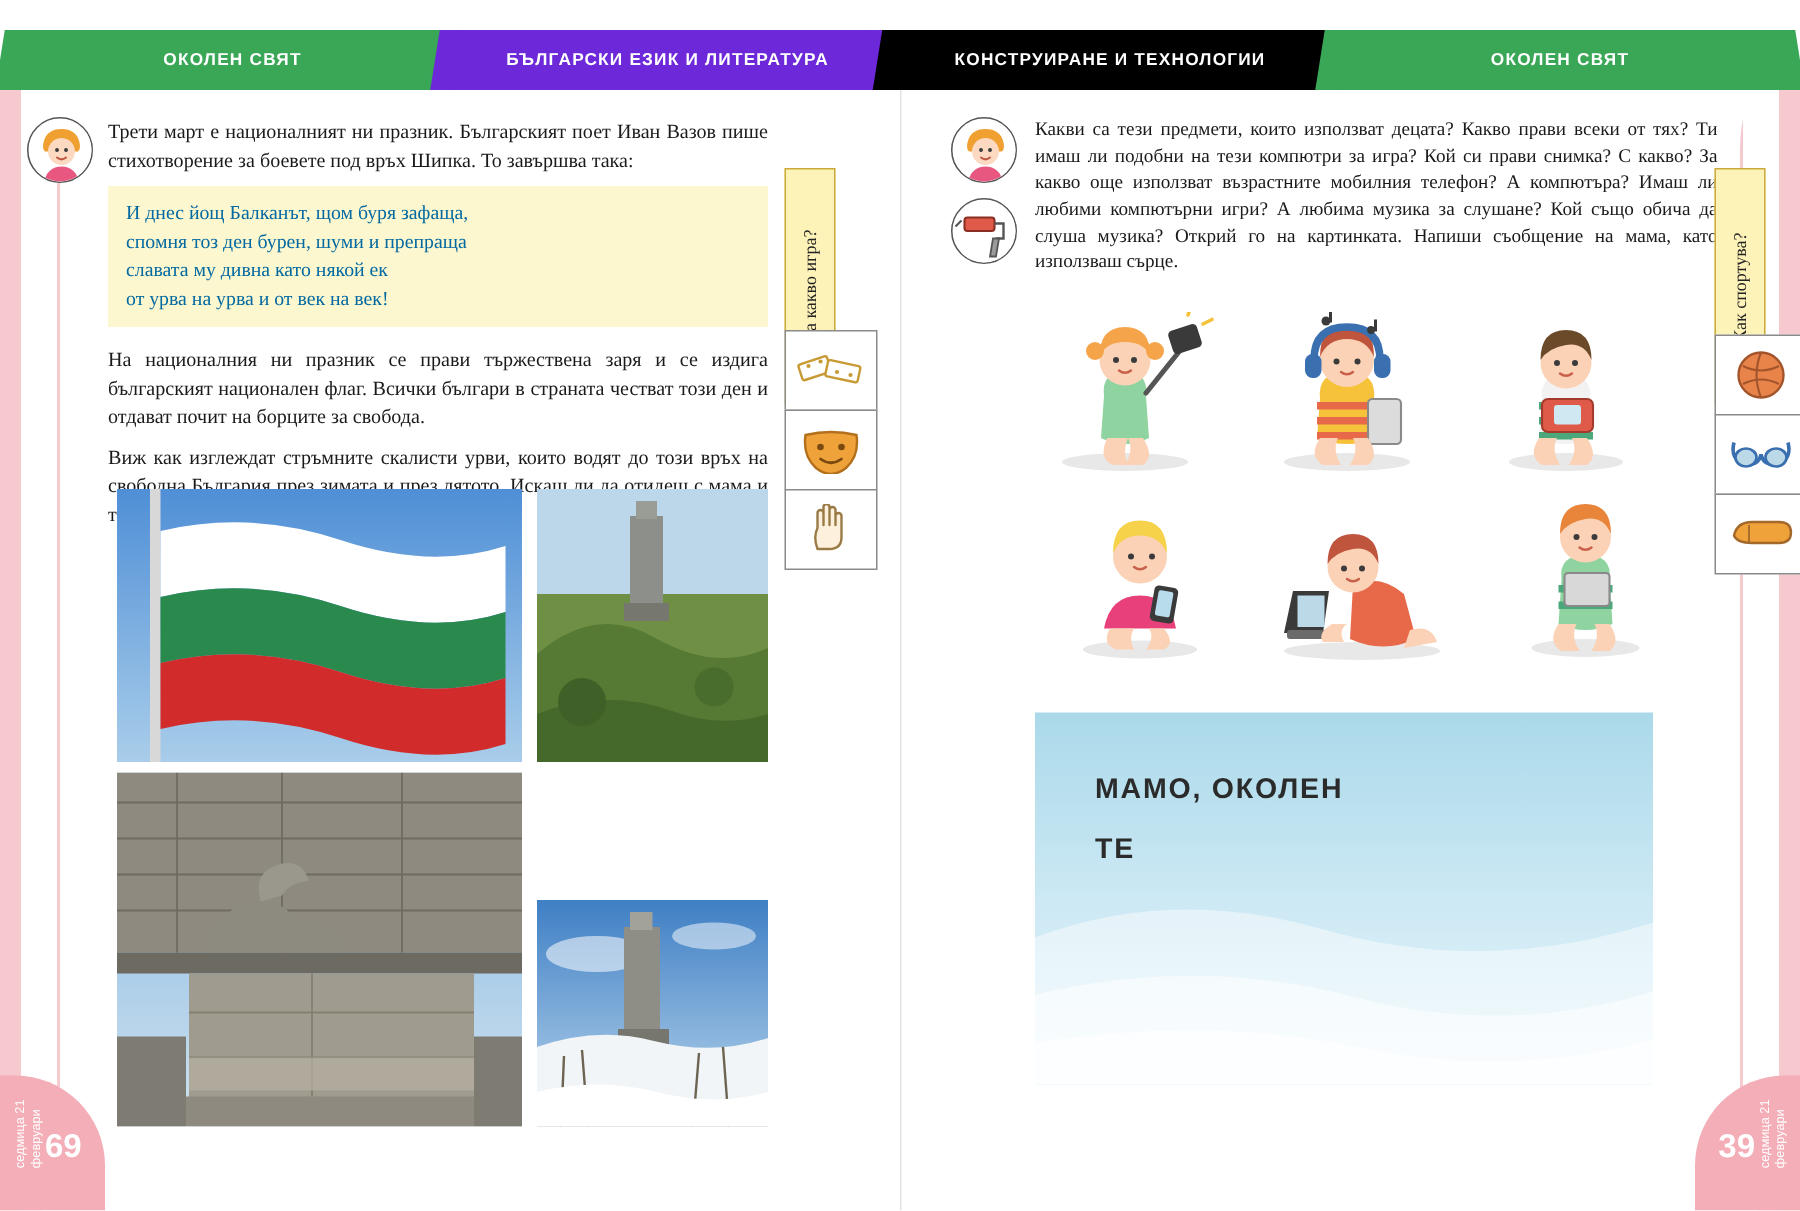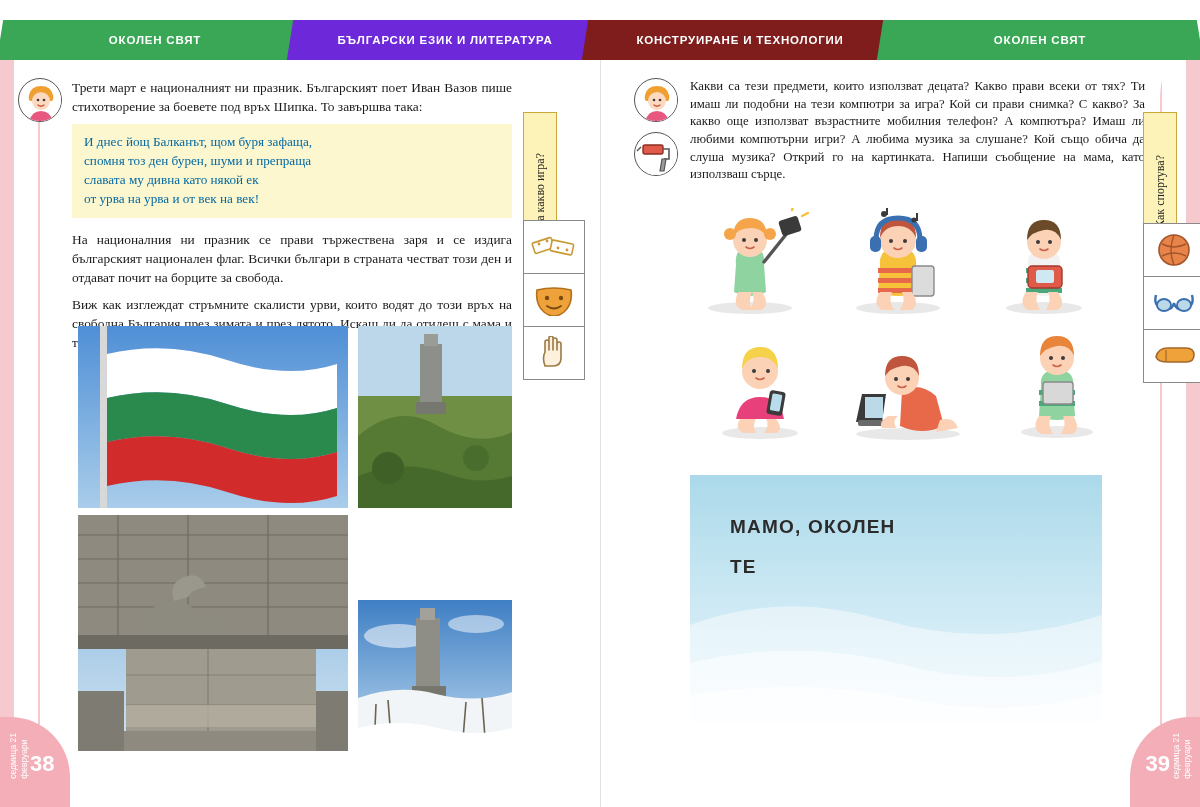--- a/index.html
+++ b/index.html
@@ -35,21 +35,21 @@
     position: absolute;
     top: 0; height: 100%;
     width: 16px;
     background: inherit;
   }
   .ribbon::before { left: -10px; transform: skewX(-9deg); }
   .ribbon::after  { right: -10px; transform: skewX(9deg); }
 
   #ribbon-1 { left: 10px;  width: 290px; background: #3aa757; }
   #ribbon-2 { left: 300px; width: 290px; background: #6d28d9; }
-  #ribbon-3 { left: 595px; width: 290px; background: #7f1d1d; }
+  #ribbon-3 { left: 595px; width: 290px; background: #000000; }
   #ribbon-4 { left: 890px; width: 300px; background: #3aa757; }
 
   
   .left-page {
     position: absolute;
     left: 0; top: 60px;
     width: 600px; height: 747px;
   }
   .right-page {
     position: absolute;
@@ -240,21 +240,21 @@
   </div>
 
   <div class="divider"></div>
 
   <div class="left-page">
 
     <div class="edge-pink left"></div>
     <div class="edge-white l"></div>
 
     <div class="corner left"></div>
-    <div class="page-num left">38</div>
+    <div class="page-num left">69</div>
     <div class="vert-label left">седмица 21<br>февруари</div>
 
     <div class="avatar" style="left:18px; top:18px;">
       <svg viewBox="0 0 44 44" width="44" height="44">
         <circle cx="22" cy="22" r="21" fill="#fff"></circle>
         <path d="M10 16 q2-9 12-9 q10 0 12 9 q1 4 -1 6 l-22 0 q-2-2 -1-6z" fill="#f0a030"></path>
         <circle cx="22" cy="22" r="9" fill="#fcd9c0"></circle>
         <circle cx="19" cy="21" r="1.3" fill="#3a3a3a"></circle>
         <circle cx="25" cy="21" r="1.3" fill="#3a3a3a"></circle>
         <path d="M19 26 q3 2.5 6 0" stroke="#c0563f" stroke-width="1.3" fill="none" stroke-linecap="round"></path>

